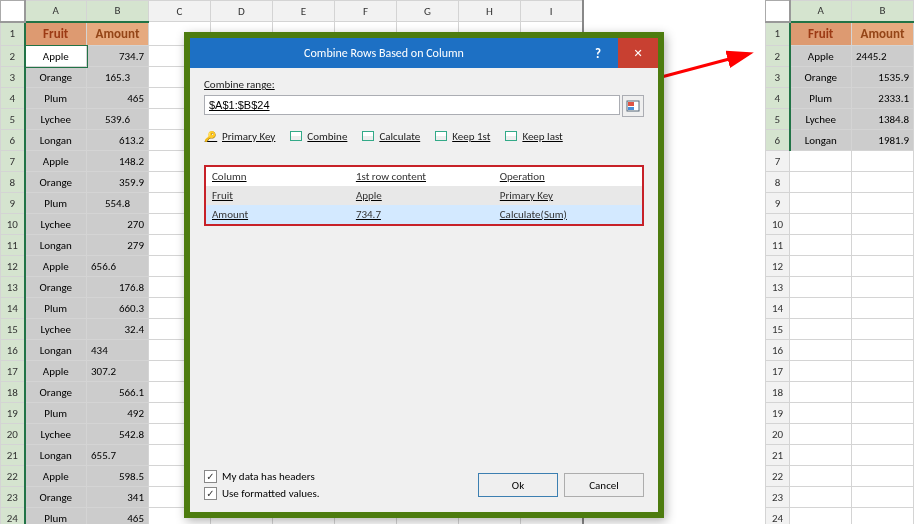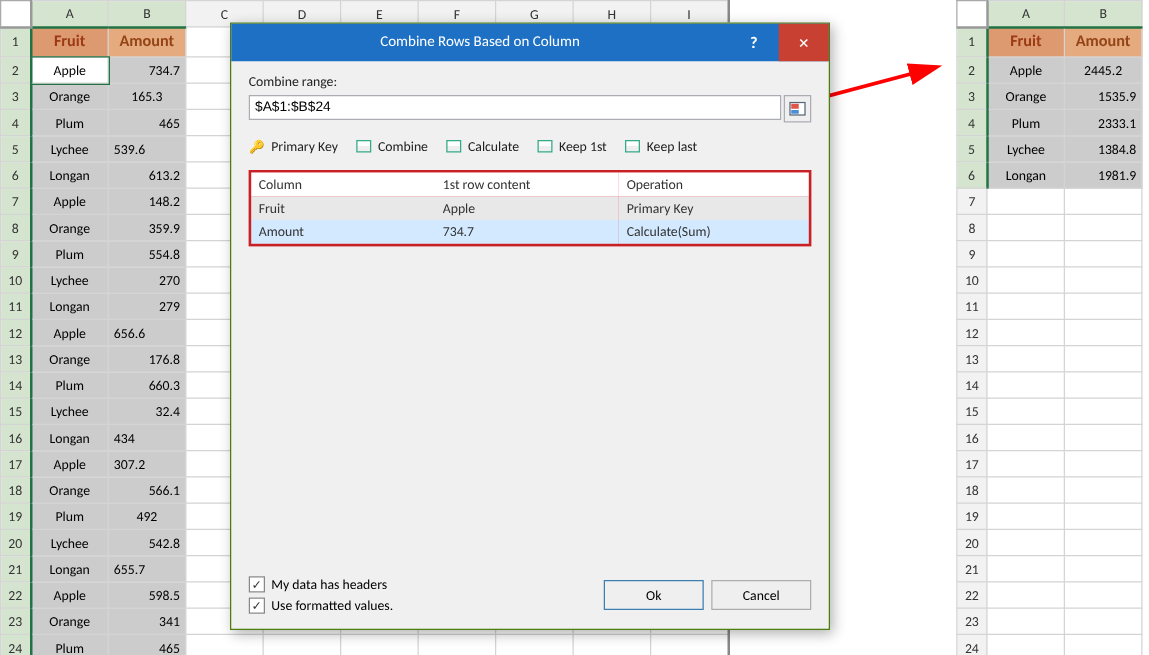--- a/index.html
+++ b/index.html
@@ -12,39 +12,39 @@
 .sheet .colh.sel { background:#d5e4cf; border-bottom:2px solid #217346; }
 .sheet .rowh.sel { background:#d5e4cf; border-right:2px solid #217346; }
 .sheet .hdr { background:#dd9a71; color:#9c3a14; font-weight:bold; text-align:center; font-size:13px; height:24px; }
 .sheet .hdr2 { background:#e6aa7f; color:#944517; }
 .sheet .sel-td { background:#cccccc; }
 .sheet .sel-td.a { text-align:center; }
 .sheet .act { background:#fff; outline:1px solid #217346; text-align:center; }
 .sheet1 { top:0; left:0; border-right:2px solid #888; }
 .sheet2 { top:0; right:5px; }
 
-.dialog { position:absolute; left:184px; top:18px; width:480px; height:486px; background:#f0f0f0; border:1px solid #4d7c0f; box-shadow:2px 3px 10px rgba(0,0,0,.3); }
+.dialog { position:absolute; left:184px; top:32px; width:480px; height:486px; background:#f0f0f0; border:6px solid #4d7c0f; box-shadow:2px 3px 10px rgba(0,0,0,.3); }
 .titlebar { display:flex; align-items:stretch; height:30px; background:#1d70c4; color:#fff; }
 .title { flex:1; text-align:center; line-height:30px; font-size:12px; }
 .titlebtn { width:40px; display:flex; align-items:center; justify-content:center; cursor:pointer; }
 .close { background:#c84031; color:#fff; }
 .helpglyph { font-weight:bold; font-size:13px; }
 
-.dbody { padding:10px 14px 10px; }
+.dbody { padding:10px 14px 10px;text-decoration:underline; }
 .lbl { font-size:11px; color:#222; margin-bottom:4px; }
 .rangebox { display:flex; gap:2px; margin-bottom:8px; }
 .rangeinput { flex:1; height:20px; border:1px solid #abadb3; padding:0 4px; font-size:11px; }
 .rangebtn { width:22px; height:22px; border:1px solid #abadb3; background:#efefef; display:flex; align-items:center; justify-content:center; cursor:pointer; }
 .toolbar { display:flex; gap:14px; padding:4px 0 6px; }
 .tool { display:flex; align-items:center; gap:4px; cursor:pointer; color:#222; }
 .tool-icon { width:14px; height:14px; display:flex; align-items:center; justify-content:center; font-size:10px; }
 .key-ic { color:#e0a020; }
 .grid-ic { border:1px solid #3a8; width:12px; height:10px; background:linear-gradient(#fff 50%,#eee 50%); }
 
-.grid { border:2px solid #c72128; background:#ef4444; margin-top:6px; }
+.grid { border:2px solid #c72128; background:#5eead4; margin-top:16px; }
 .grid table { width:100%; border-collapse:collapse; }
 .grid th { text-align:left; font-weight:normal; padding:3px 6px; background:#fff; font-size:11px; color:#333; }
 .grid td { padding:3px 6px; font-size:11px; color:#333; }
 .grid .r0 { background:#e8e8e8; }
 .grid .r1 { background:#d3e9ff; }
 
 .dfooter { position:absolute; bottom:10px; left:14px; right:14px; display:flex; align-items:center; }
 .checks { flex:1; }
 .chkrow { display:flex; align-items:center; gap:5px; padding:2px 0; }
 .chk { width:13px; height:13px; border:1px solid #888; background:#fff; display:flex; align-items:center; justify-content:center; font-size:10px; color:#333; }
@@ -116,21 +116,21 @@
         <td></td>
         <td></td>
         <td></td>
         <td></td>
         <td></td>
         <td></td>
       </tr>
       <tr>
         <th class="rowh sel">5</th>
         <td class="sel-td a">Lychee</td>
-        <td class="sel-td" style="text-align:left">539.6</td>
+        <td class="sel-td" style="text-align:center">539.6</td>
         <td></td>
         <td></td>
         <td></td>
         <td></td>
         <td></td>
         <td></td>
         <td></td>
       </tr>
       <tr>
         <th class="rowh sel">6</th>
@@ -164,21 +164,21 @@
         <td></td>
         <td></td>
         <td></td>
         <td></td>
         <td></td>
         <td></td>
       </tr>
       <tr>
         <th class="rowh sel">9</th>
         <td class="sel-td a">Plum</td>
-        <td class="sel-td" style="text-align:right">554.8</td>
+        <td class="sel-td" style="text-align:center">554.8</td>
         <td></td>
         <td></td>
         <td></td>
         <td></td>
         <td></td>
         <td></td>
         <td></td>
       </tr>
       <tr>
         <th class="rowh sel">10</th>
@@ -284,21 +284,21 @@
         <td></td>
         <td></td>
         <td></td>
         <td></td>
         <td></td>
         <td></td>
       </tr>
       <tr>
         <th class="rowh sel">19</th>
         <td class="sel-td a">Plum</td>
-        <td class="sel-td" style="text-align:center">492</td>
+        <td class="sel-td" style="text-align:right">492</td>
         <td></td>
         <td></td>
         <td></td>
         <td></td>
         <td></td>
         <td></td>
         <td></td>
       </tr>
       <tr>
         <th class="rowh sel">20</th>
@@ -371,21 +371,21 @@
         <th class="colh sel">B</th>
       </tr>
       <tr>
         <th class="rowh sel">1</th>
         <td class="hdr">Fruit</td>
         <td class="hdr hdr2">Amount</td>
       </tr>
       <tr>
         <th class="rowh sel">2</th>
         <td class="sel-td a">Apple</td>
-        <td class="sel-td" style="text-align:center">2445.2</td>
+        <td class="sel-td" style="text-align:left">2445.2</td>
       </tr>
       <tr>
         <th class="rowh sel">3</th>
         <td class="sel-td a">Orange</td>
         <td class="sel-td" style="text-align:right">1535.9</td>
       </tr>
       <tr>
         <th class="rowh sel">4</th>
         <td class="sel-td a">Plum</td>
         <td class="sel-td" style="text-align:right">2333.1</td>

